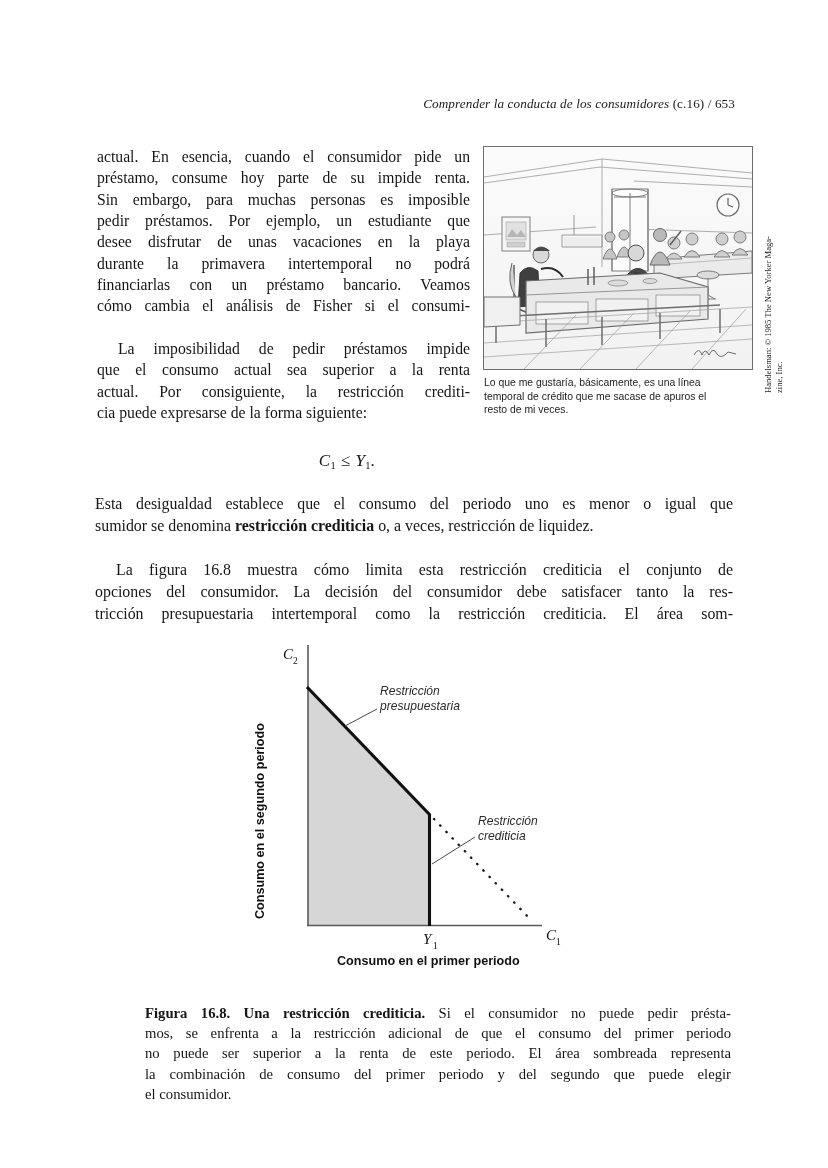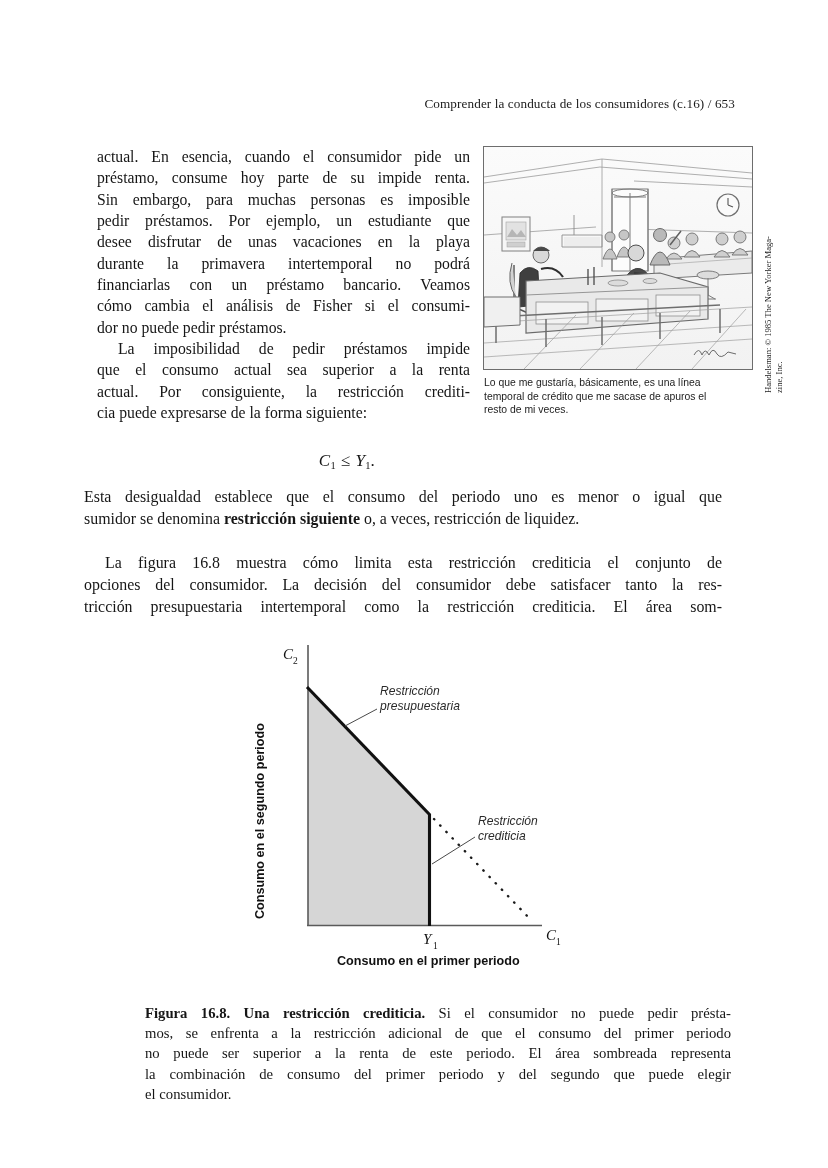--- a/index.html
+++ b/index.html
@@ -8,25 +8,25 @@
     font-family:"Liberation Serif",serif;color:#161616;
     -webkit-font-smoothing:antialiased;
   }
   .abs{position:absolute;}
 
   
   #runninghead{
     left:97px;top:96px;width:638px;text-align:right;
     font-size:13.2px;color:#1a1a1a;letter-spacing:0.1px;white-space:nowrap;
   }
-  #runninghead .ital{}
+  #runninghead .ital{font-style:italic;}
 
   
   .col{left:97px;width:373px;font-size:15.7px;line-height:21.35px;}
-  .full{left:84px;width:638px;font-size:15.9px;line-height:22.0px;}
+  .full{left:95px;width:638px;font-size:15.9px;line-height:22.0px;margin-top:7px;}
   .ln{ text-align:justify; text-align-last:justify; white-space:nowrap;}
   .ln.last{text-align-last:left;white-space:normal;}
   .ln.ind{text-indent:21px;}
   .bold{font-weight:bold;}
   .ital{}
 
   
   #equation{
     left:97px;top:451px;width:500px;text-align:center;
     font-size:17px;font-style:italic;letter-spacing:.4px;
@@ -71,21 +71,20 @@
 
 <div class="abs col" style="top:146px;">
   <div class="ln">actual. En esencia, cuando el consumidor pide un</div>
   <div class="ln">préstamo, consume hoy parte de su impide renta.</div>
   <div class="ln">Sin embargo, para muchas personas es imposible</div>
   <div class="ln">pedir préstamos. Por ejemplo, un estudiante que</div>
   <div class="ln">desee disfrutar de unas vacaciones en la playa</div>
   <div class="ln">durante la primavera intertemporal no podrá</div>
   <div class="ln">financiarlas con un préstamo bancario. Veamos</div>
   <div class="ln">cómo cambia el análisis de Fisher si el consumi-</div>
-  <div class="ln last">dor no puede pedir préstamos.</div>
 </div>
 
 <div class="abs col" style="top:338px;">
   <div class="ln ind">La imposibilidad de pedir préstamos impide</div>
   <div class="ln">que el consumo actual sea superior a la renta</div>
   <div class="ln">actual. Por consiguiente, la restricción crediti-</div>
   <div class="ln last">cia puede expresarse de la forma siguiente:</div>
 </div>
 
 <div class="abs" id="equation">
@@ -221,21 +220,21 @@
   <div>resto de mi veces.</div>
 </div>
 
 <div class="abs" id="credit">
   <div>Handelsman: © 1985 The New Yorker Maga-</div>
   <div>zine, Inc.</div>
 </div>
 
 <div class="abs full" style="top:486px;">
   <div class="ln">Esta desigualdad establece que el consumo del periodo uno es menor o igual que</div>
-  <div class="ln last"><span>sumidor se denomina </span><span class="bold">restricción siguiente</span><span> o, a veces, </span><span class="ital">restricción de liquidez.</span></div>
+  <div class="ln last"><span>sumidor se denomina </span><span class="bold">restricción crediticia</span><span> o, a veces, </span><span class="ital">restricción de liquidez.</span></div>
 </div>
 
 <div class="abs full" style="top:552px;">
   <div class="ln ind">La figura 16.8 muestra cómo limita esta restricción crediticia el conjunto de</div>
   <div class="ln">opciones del consumidor. La decisión del consumidor debe satisfacer tanto la res-</div>
   <div class="ln">tricción presupuestaria intertemporal como la restricción crediticia. El área som-</div>
 </div>
 
 <div class="abs" id="figure">
   <svg width="356" height="342" viewBox="0 0 356 342">

